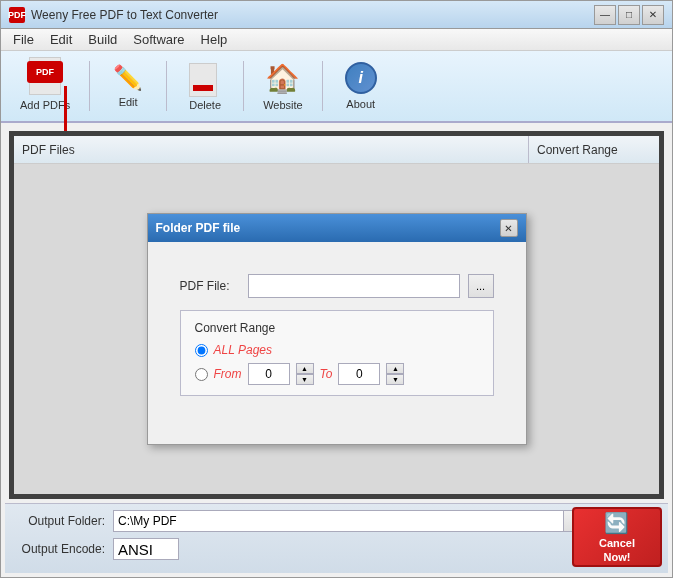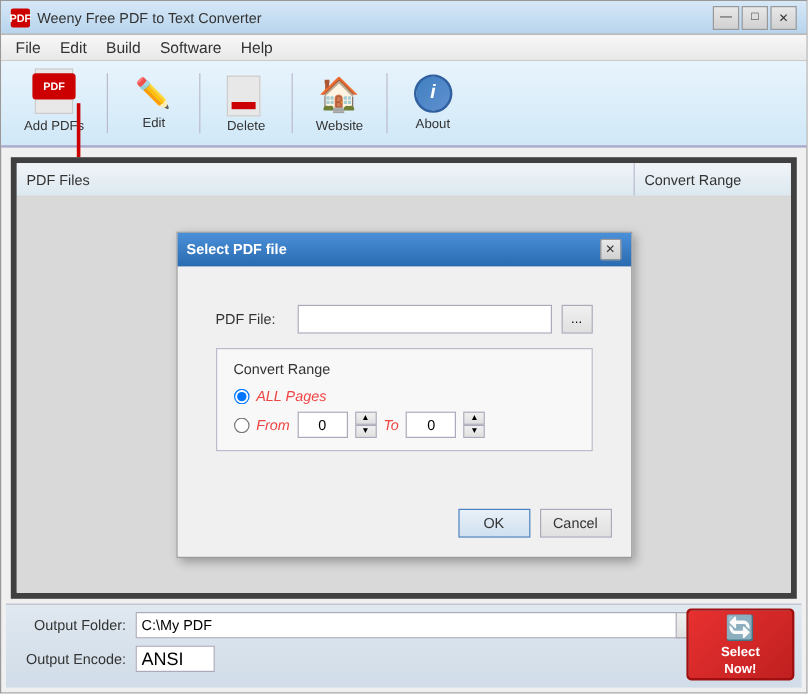--- a/index.html
+++ b/index.html
@@ -576,21 +576,21 @@
           <span>Convert Range</span>
         </div>
       </div>
 
       <div class="table-body">
 
         <div class="modal-overlay">
           <div class="modal">
 
             <div class="modal-title-bar">
-              <span class="modal-title-text">Select PDF file</span>
+              <span class="modal-title-text">Folder PDF file</span>
               <button class="modal-close-btn">✕</button>
             </div>
 
             <div class="modal-body">
 
               <div class="modal-field-row">
                 <span class="modal-field-label">PDF File:</span>
                 <input type="text" class="modal-field-input" style="">
                 <button class="modal-browse-btn">...</button>
               </div>
@@ -614,24 +614,20 @@
                   <span class="radio-label">To</span>
                   <input type="text" class="spin-input" value="0" style="">
                   <div class="spin-controls">
                     <button class="spin-btn">▲</button>
                     <button class="spin-btn">▼</button>
                   </div>
                 </div>
               </div>
             </div>
 
-            <div class="modal-footer">
-              <button class="modal-ok-btn">OK</button>
-              <button class="modal-cancel-btn">Cancel</button>
-            </div>
           </div>
         </div>
 
       </div>
     </div>
 
     <div class="bottom-bar" style="position:relative;">
       <div class="bottom-row">
         <span class="bottom-label">Output Folder:</span>
         <input type="text" class="bottom-input" value="C:\My PDF" style="margin-right: 50px;">
@@ -644,18 +640,18 @@
             <option>ANSI</option>
             <option>UTF-8</option>
             <option>Unicode</option>
           </select>
           <span class="select-arrow">▼</span>
         </div>
       </div>
 
       <button class="convert-btn">
         <span class="convert-icon">🔄</span>
-        <span>Select</span>
+        <span>Cancel</span>
         <span>Now!</span>
       </button>
     </div>
   </div>
 </div>
 
 </body></html>

